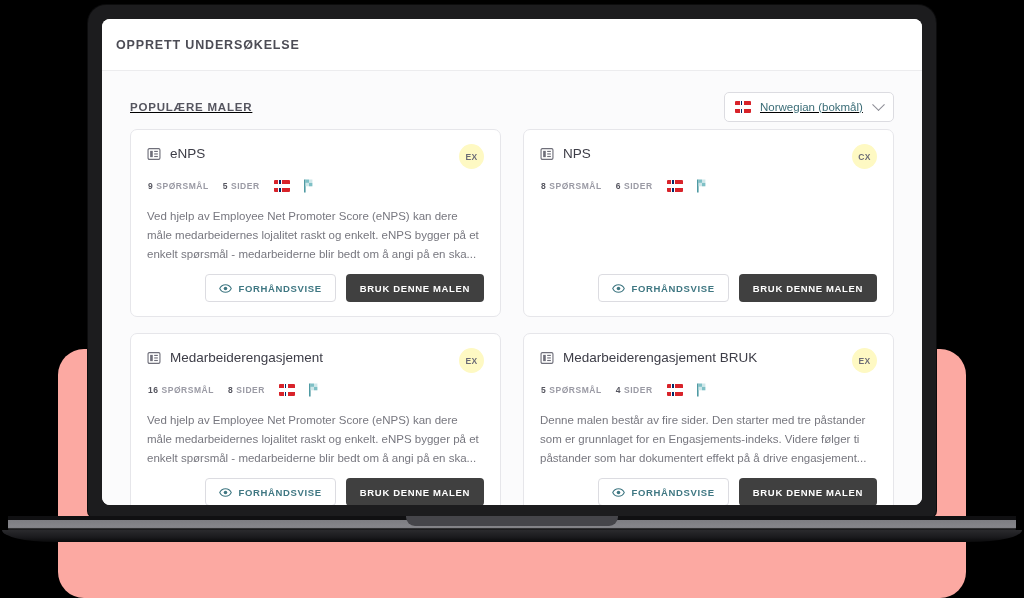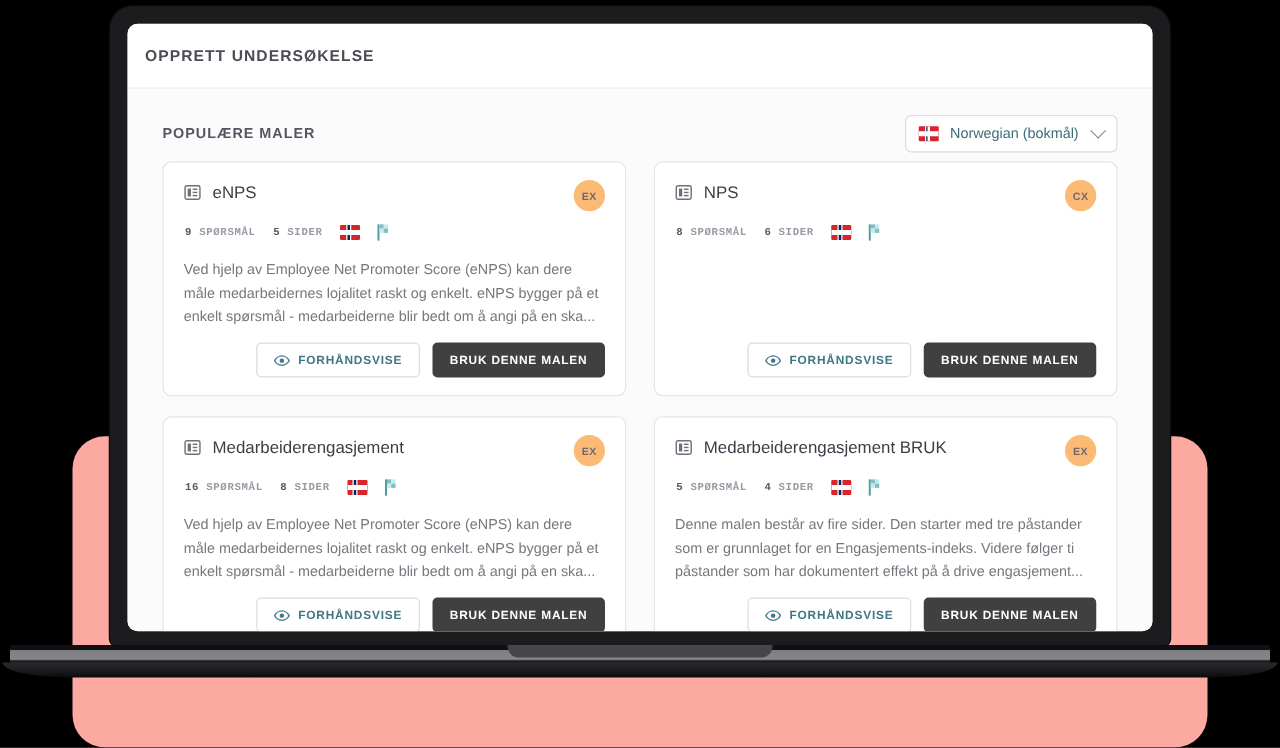--- a/index.html
+++ b/index.html
@@ -104,20 +104,21 @@
     padding: 16px 24px 0 24px;
     overflow: hidden;
   }
 
   .section-bar {
     display: flex;
     align-items: center;
     justify-content: space-between;
     height: 40px;
     padding: 0 4px;
+    text-decoration: underline;
   }
   .section-title {
     font-size: 11.5px;
     letter-spacing: 0.8px;
     font-weight: bold;
     color: #55555f;
   }
 
   
   .lang-select {
@@ -218,38 +219,37 @@
   .card-title {
     font-size: 13.5px;
     color: #3d3d47;
   }
 
   .doc-icon { width: 14px; height: 14px; flex: none; display:block; }
 
   .card-badge {
     width: 25px; height: 25px;
     border-radius: 50%;
-    background: #fdba74;
+    background: #fef9c3;
     color: #6b6b76;
     font-size: 8.5px;
     font-weight: bold;
     letter-spacing: 0.4px;
     display: flex;
     align-items: center;
     justify-content: center;
     flex: none;
   }
 
   .card-meta {
     display: flex;
     align-items: center;
     gap: 14px;
     margin-top: 10px;
     padding-left: 1px;
-    font-family: Liberation Mono, monospace;
   }
   .meta-text {
     font-size: 8.5px;
     letter-spacing: 0.55px;
     color: #9a9aa4;
     font-weight: bold;
     white-space: nowrap;
   }
   .meta-text b { color: #55555f; font-weight: bold; }
   .meta-flags { display: flex; align-items: center; gap: 13px; }

